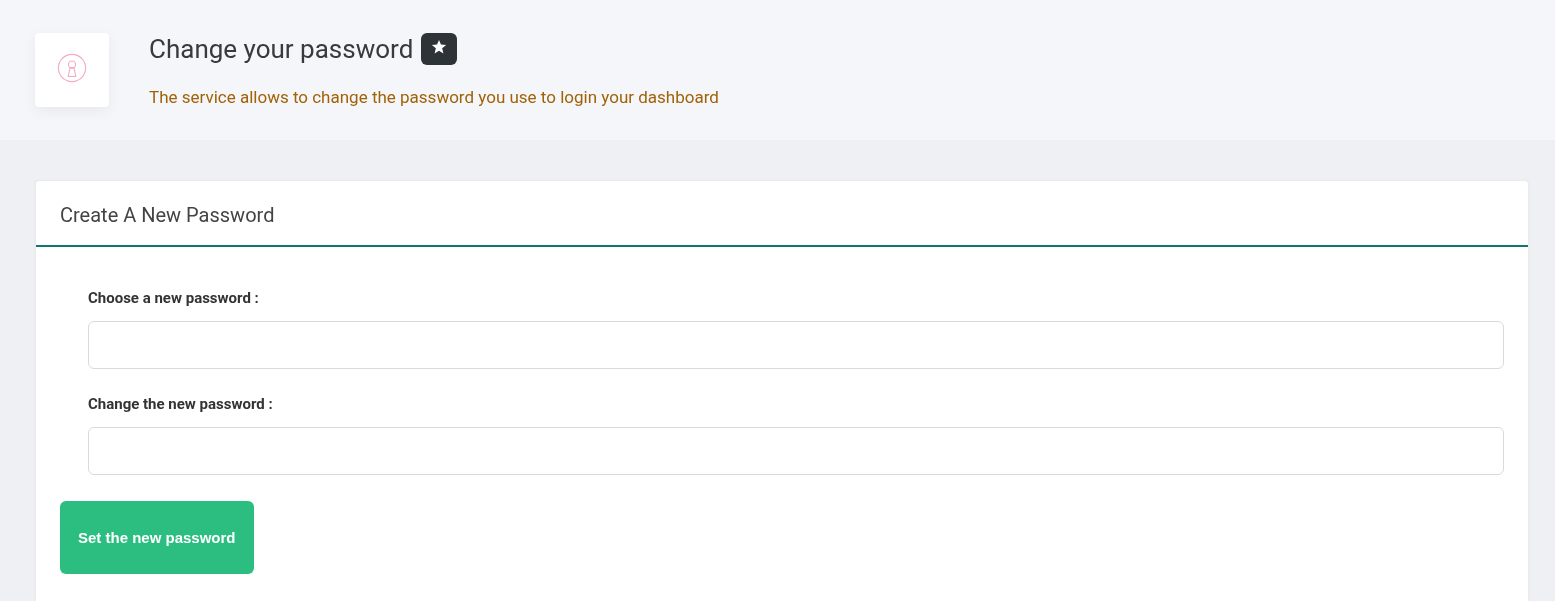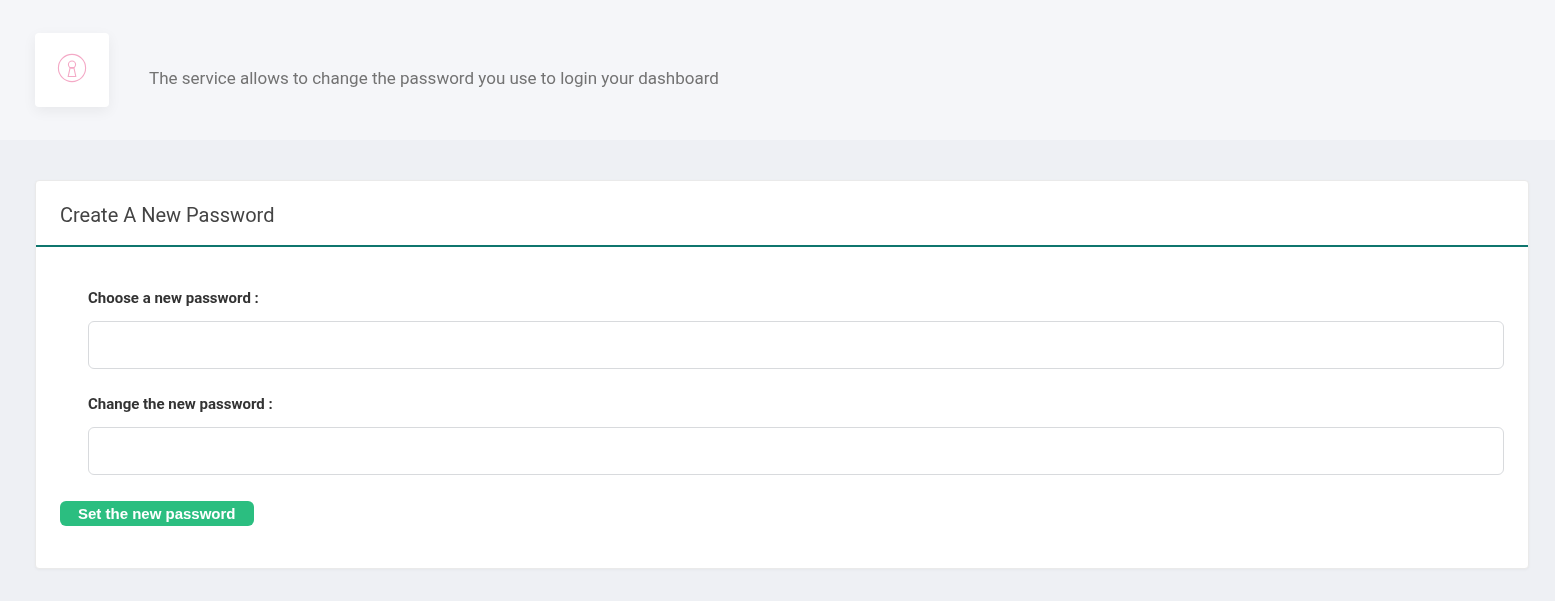--- a/index.html
+++ b/index.html
@@ -60,21 +60,21 @@
       justify-content: center;
       cursor: pointer;
     }
     .star-badge svg {
       width: 18px;
       height: 18px;
       fill: #ffffff;
     }
     .page-subtitle {
       font-size: 17px;
-      color: #737373;
+      color: #a16207;
       margin-top: 16px;
     }
     .content-wrapper {
       padding: 40px 26px 20px 35px;
     }
     .card {
       background: #ffffff;
       border-radius: 4px;
       box-shadow: 0 1px 3px rgba(0,0,0,0.04);
       border: 1px solid #eaeaea;
@@ -107,40 +107,50 @@
       padding: 0 14px;
       font-size: 15px;
       color: #333;
       background: #fff;
     }
     .btn-primary {
       background: #2bbe80;
       color: #ffffff;
       border: none;
       border-radius: 6px;
-      padding: 4px 18px;
+      padding: 28px 18px;
       font-size: 15px;
       font-weight: 700;
       cursor: pointer;
     }
   </style>
 </head>
 <body>
 
 <div class="header-section">
   <div class="icon-tile">
     <span>
       <svg viewBox="0 0 40 40">
         <circle cx="20" cy="20" r="16" fill="none" stroke="#f4a9c6" stroke-width="1.3"></circle>
         <circle cx="20" cy="16" r="4.2" fill="none" stroke="#f4a9c6" stroke-width="1.3"></circle>
         <path d="M17.8 19.5 L15.5 30 L24.5 30 L22.2 19.5 Z" fill="none" stroke="#f4a9c6" stroke-width="1.3" stroke-linejoin="round"></path>
       </svg>
     </span>
   </div>
   <div class="header-text">
+    <div class="title-row">
+      <h1 class="page-title">Change your password</h1>
+      <span class="star-badge">
+        <span>
+          <svg viewBox="0 0 24 24">
+            <path d="M12 2.5 L14.6 8.8 L21.5 9.3 L16.2 13.8 L17.9 20.5 L12 16.9 L6.1 20.5 L7.8 13.8 L2.5 9.3 L9.4 8.8 Z"></path>
+          </svg>
+        </span>
+      </span>
+    </div>
     <div class="page-subtitle">The service allows to change the password you use to login your dashboard</div>
   </div>
 </div>
 
 <div class="content-wrapper">
   <div class="card">
     <div class="card-header">Create A New Password</div>
     <div class="card-body">
       <div class="form-group">
         <label class="form-label">Choose a new password :</label>

